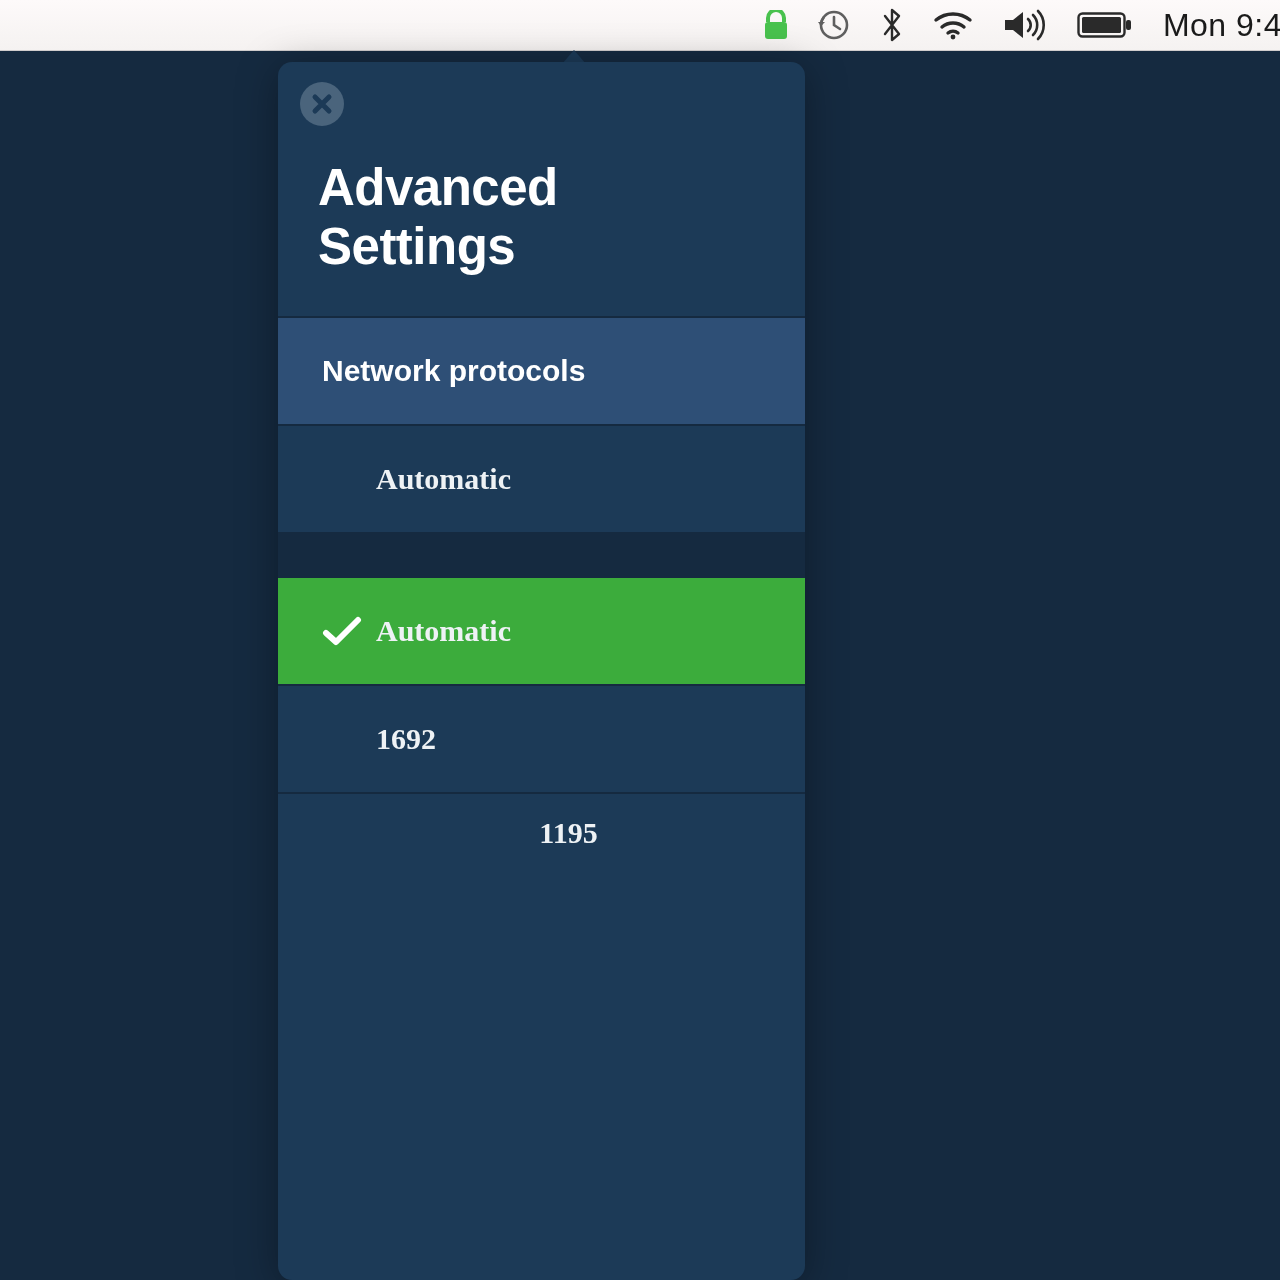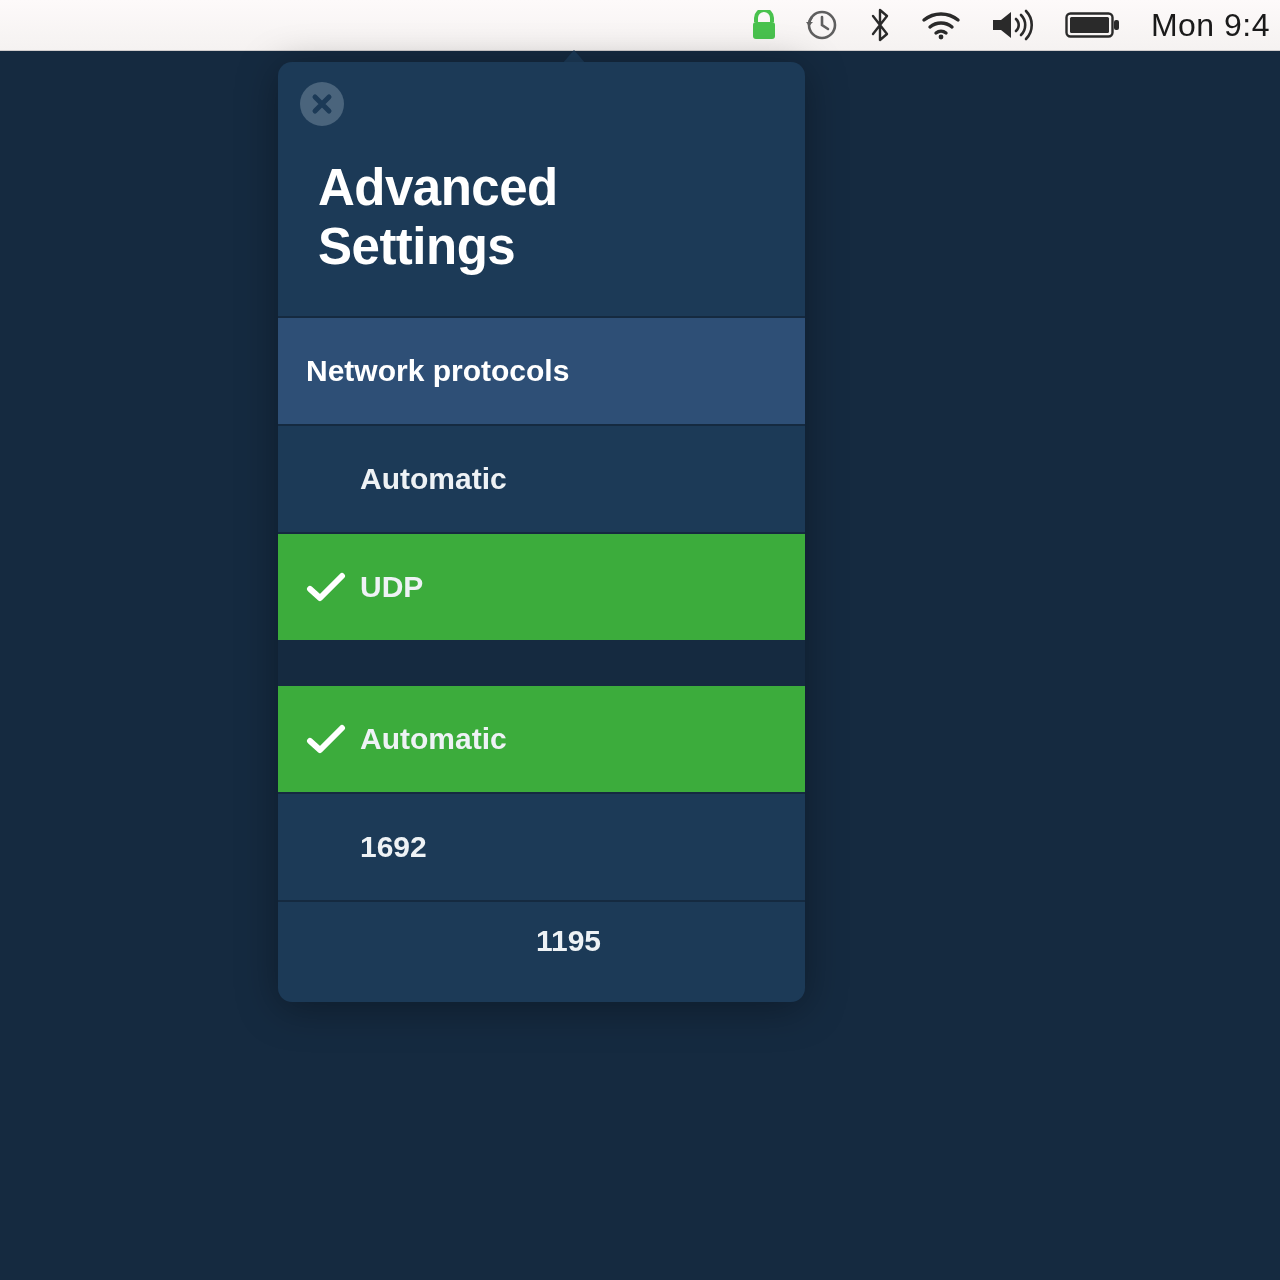--- a/index.html
+++ b/index.html
@@ -17,21 +17,21 @@
     position:absolute;
     top:0;
     left:0;
     right:0;
     height:50px;
     background:linear-gradient(#fdfafa,#f5f2f1);
     border-bottom:1px solid #d0cdcd;
     display:flex;
     align-items:center;
     justify-content:flex-end;
-    padding-right:12px;
+    padding-right:0;
     gap:30px;
     color:#2a2a2a;
   }
   .menubar .mi{
     display:flex;
     align-items:center;
     justify-content:center;
     height:100%;
   }
   .menubar .clock{
@@ -54,21 +54,21 @@
     border-right:12px solid transparent;
     border-bottom:14px solid #1c3a57;
   }
 
   
   .panel{
     position:absolute;
     top:62px;
     left:278px;
     width:527px;
-    height:940px; 
+    height:1218px; 
     background:#1c3a57;
     border-radius:14px;
     box-shadow:0 6px 40px rgba(0,0,0,.35);
     overflow:hidden;
   }
 
   .close-btn{
     position:absolute;
     top:20px;
     left:22px;
@@ -89,35 +89,36 @@
   }
 
   .list{
     display:flex;
     flex-direction:column;
   }
   .row{
     height:108px;
     display:flex;
     align-items:center;
-    padding:0 28px;
+    padding:0 44px;
     color:#eef2f5;
     font-weight:800;
     font-size:30px;
     letter-spacing:0px;
     border-top:2px solid #152a40;
     box-sizing:border-box;
   }
   .row.header{
     background:#2e4f76;
     color:#fff;
   }
   .row.option{
     background:#1c3a57;
     cursor:pointer;
+    font-family:Liberation Serif, serif;
   }
   .row.option.selected{
     background:#3cac3c;
   }
   .row .check{
     width:54px;
     display:flex;
     align-items:center;
     justify-content:flex-start;
   }
@@ -209,28 +210,20 @@
 
     <div class="row option">
       <span class="check">
         <svg width="40" height="32" viewBox="0 0 40 32">
             <path d="M4 18 L14 27 L36 5" fill="none" stroke="#fff" stroke-width="6" stroke-linecap="round" stroke-linejoin="round"></path>
           </svg>
       </span>
       <span>Automatic</span>
     </div>
 
-    <div class="row option selected">
-      <span class="check">
-        <svg width="40" height="32" viewBox="0 0 40 32">
-            <path d="M4 18 L14 27 L36 5" fill="none" stroke="#fff" stroke-width="6" stroke-linecap="round" stroke-linejoin="round"></path>
-          </svg>
-      </span>
-      <span>UDP</span>
-    </div>
 
 
     <div class="gap"></div>
 
 
     <div class="row option selected">
       <span class="check">
         <svg width="40" height="32" viewBox="0 0 40 32">
             <path d="M4 18 L14 27 L36 5" fill="none" stroke="#fff" stroke-width="6" stroke-linecap="round" stroke-linejoin="round"></path>
           </svg>

